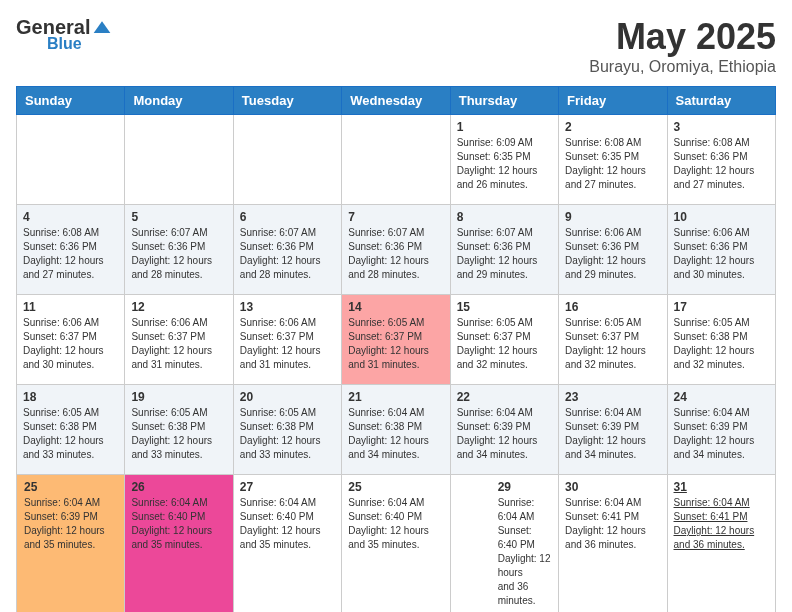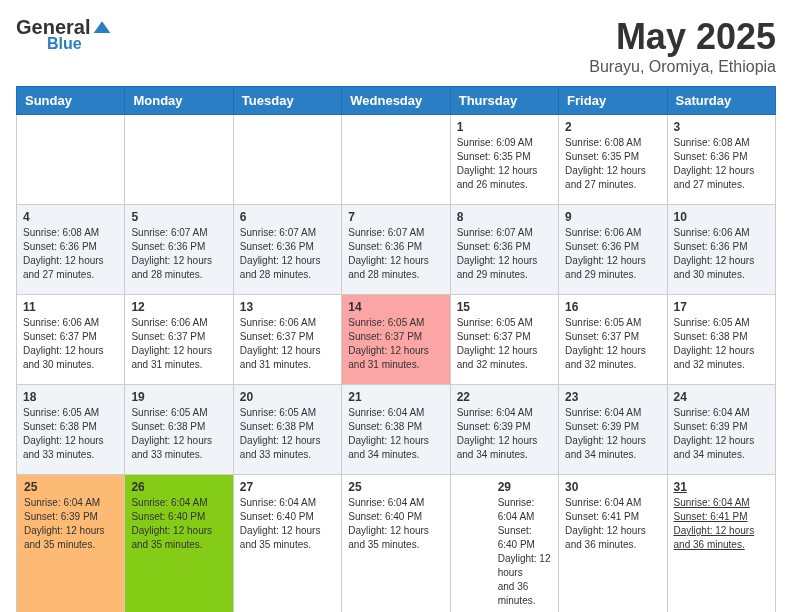--- a/index.html
+++ b/index.html
@@ -305,21 +305,21 @@
         </td>
       </tr>
       <tr>
         <td style="background: #fdba74; padding-left: 7px;">
           <span class="day-number">25</span>
           <div class="day-info" style="white-space: pre-line;">Sunrise: 6:04 AM
 Sunset: 6:39 PM
 Daylight: 12 hours
 and 35 minutes.</div>
         </td>
-        <td style="background: #84cc16;">
+        <td style="background: #ec4899;">
           <span class="day-number">26</span>
           <div class="day-info" style="white-space: pre-line;">Sunrise: 6:04 AM
 Sunset: 6:40 PM
 Daylight: 12 hours
 and 35 minutes.</div>
         </td>
         <td style="background: rgb(255, 255, 255);">
           <span class="day-number">27</span>
           <div class="day-info" style="white-space: pre-line;">Sunrise: 6:04 AM
 Sunset: 6:40 PM

